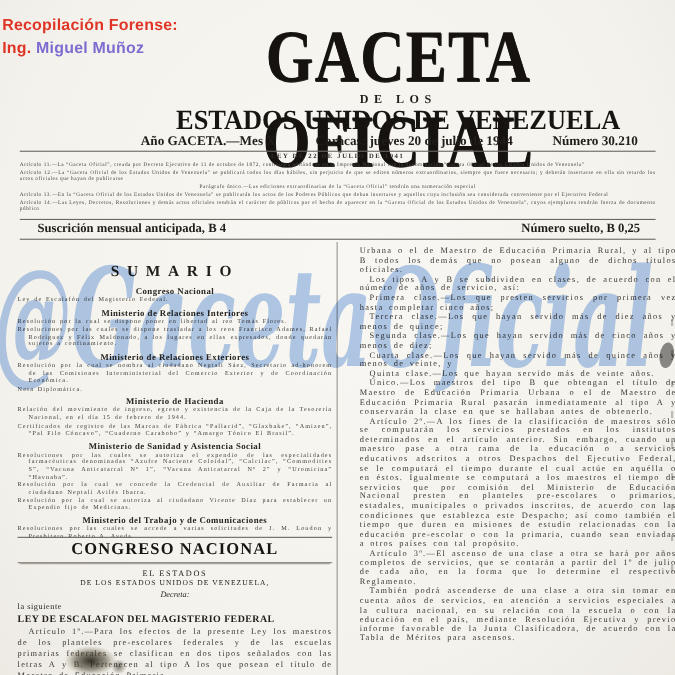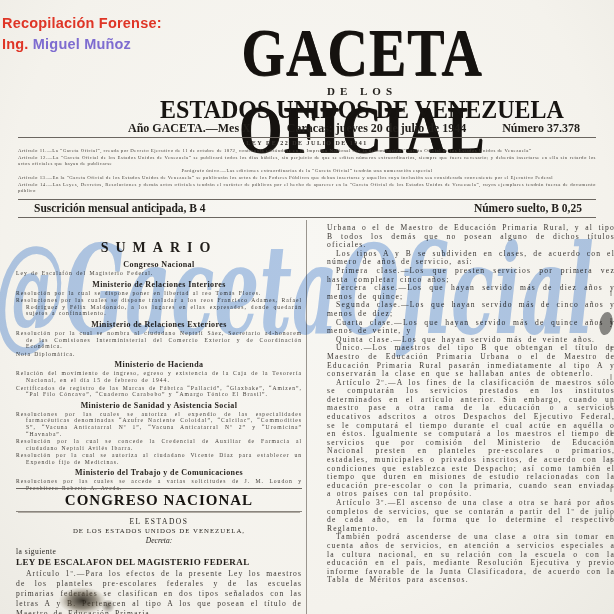--- a/index.html
+++ b/index.html
@@ -93,21 +93,21 @@
     <div class="f-red">Recopilación Forense:</div>
     <div><span class="f-red">Ing.</span> <span class="f-violet">Miguel Muñoz</span></div>
   </div>
 
   <div class="gz-title">GACETA OFICIAL</div>
   <div class="de-los">DE LOS</div>
   <div class="country">ESTADOS UNIDOS DE VENEZUELA</div>
   <div class="dateline">
     <span>Año GACETA.—Mes X</span>
     <span>Caracas: jueves 20 de julio de 1944</span>
-    <span>Número 37.378</span>
+    <span>Número 30.210</span>
   </div>
 
   <div class="law-block">
     <div class="law-title">LEY DE 22 DE JULIO DE 1941</div>
     <p>Artículo 11.—La “Gaceta Oficial”, creada por Decreto Ejecutivo de 11 de octubre de 1872, continuará editándose en la Imprenta Nacional con la denominación “Gaceta Oficial de los Estados Unidos de Venezuela”</p>
     <p>Artículo 12.—La “Gaceta Oficial de los Estados Unidos de Venezuela” se publicará todos los días hábiles, sin perjuicio de que se editen números extraordinarios, siempre que fuere necesario; y deberán insertarse en ella sin retardo los actos oficiales que hayan de publicarse</p>
     <p class="centered">Parágrafo único.—Las ediciones extraordinarias de la “Gaceta Oficial” tendrán una numeración especial</p>
     <p>Artículo 13.—En la “Gaceta Oficial de los Estados Unidos de Venezuela” se publicarán los actos de los Poderes Públicos que deban insertarse y aquellos cuya inclusión sea considerada conveniente por el Ejecutivo Federal</p>
     <p>Artículo 14.—Las Leyes, Decretos, Resoluciones y demás actos oficiales tendrán el carácter de públicos por el hecho de aparecer en la “Gaceta Oficial de los Estados Unidos de Venezuela”, cuyos ejemplares tendrán fuerza de documento público</p>
   </div>

